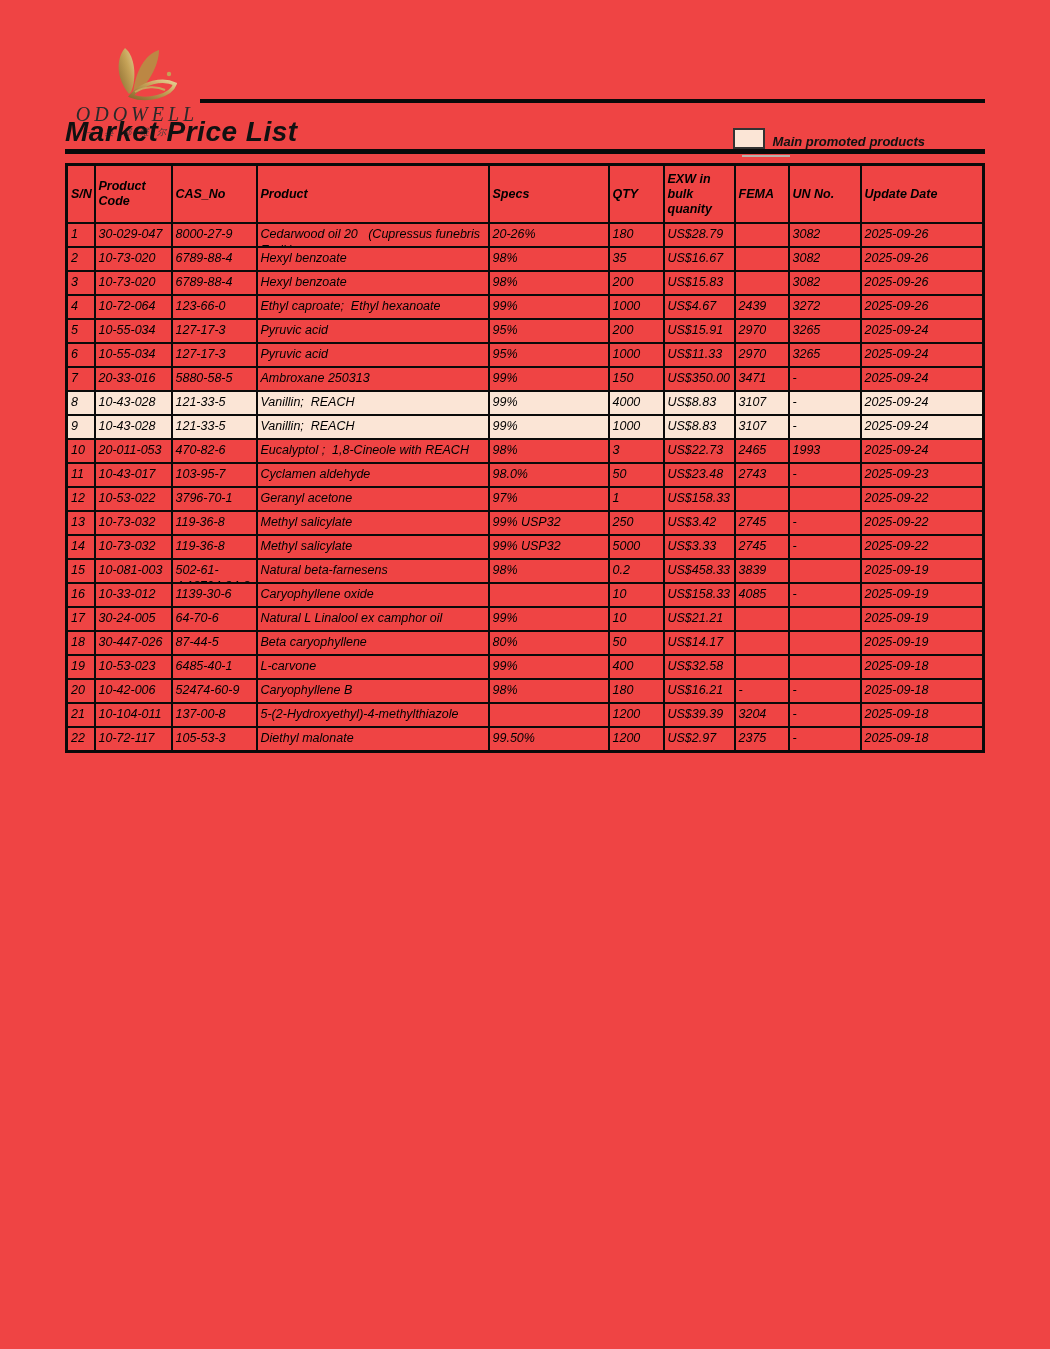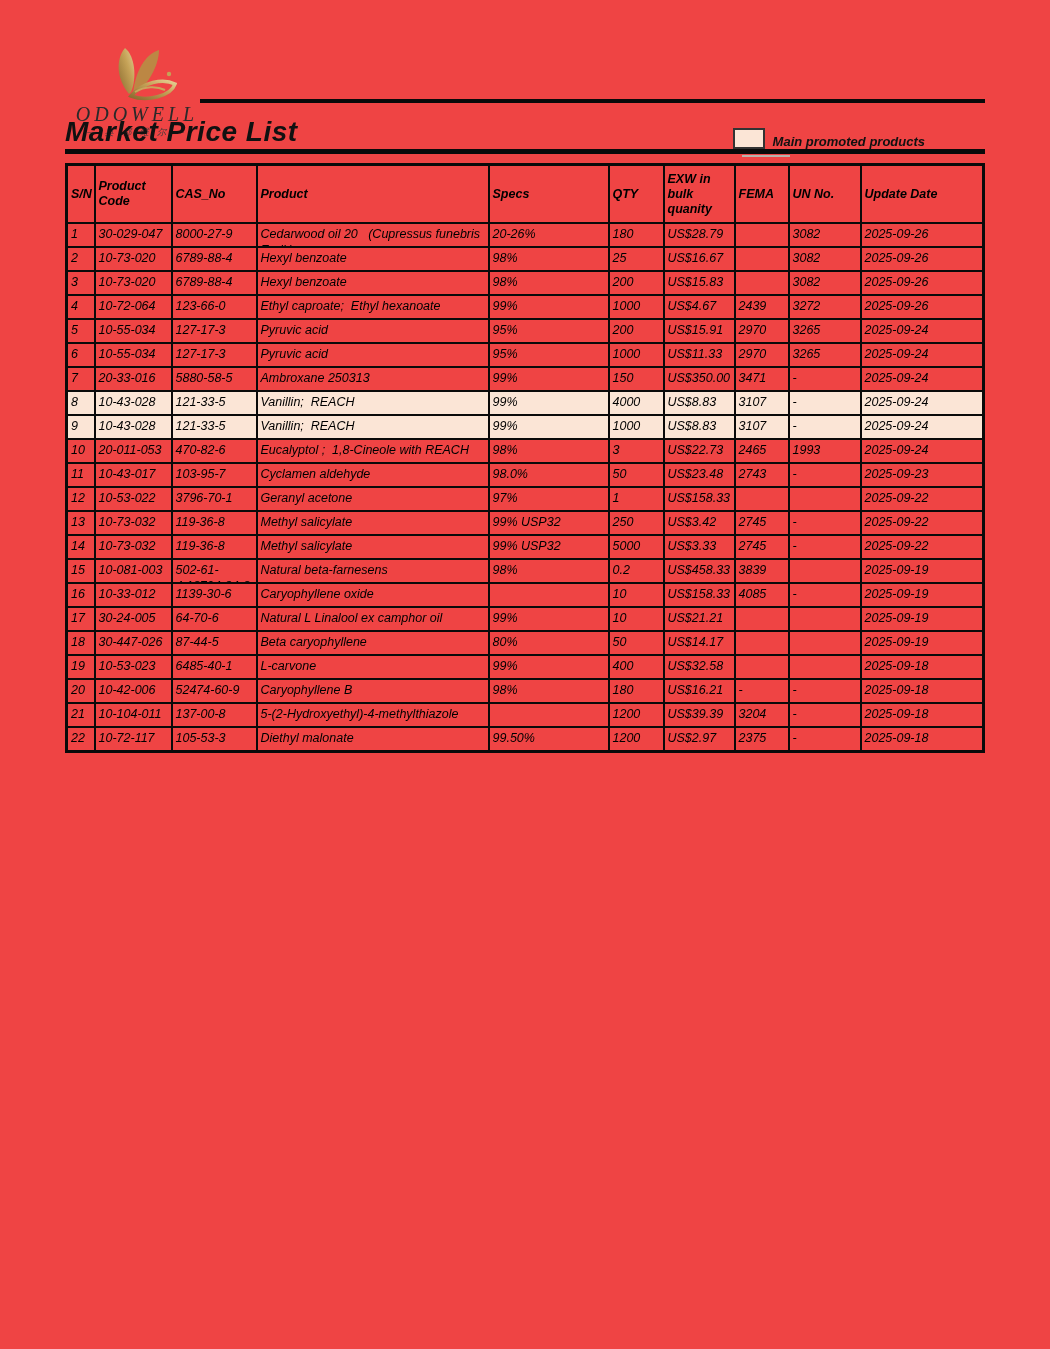--- a/index.html
+++ b/index.html
@@ -180,21 +180,21 @@
           <td>
             <div class="cellwrap">6789-88-4</div>
           </td>
           <td>
             <div class="cellwrap">Hexyl benzoate</div>
           </td>
           <td>
             <div class="cellwrap">98%</div>
           </td>
           <td>
-            <div class="cellwrap">25</div>
+            <div class="cellwrap">35</div>
           </td>
           <td>
             <div class="cellwrap">US$16.67</div>
           </td>
           <td>
             <div class="cellwrap"></div>
           </td>
           <td>
             <div class="cellwrap">3082</div>
           </td>

